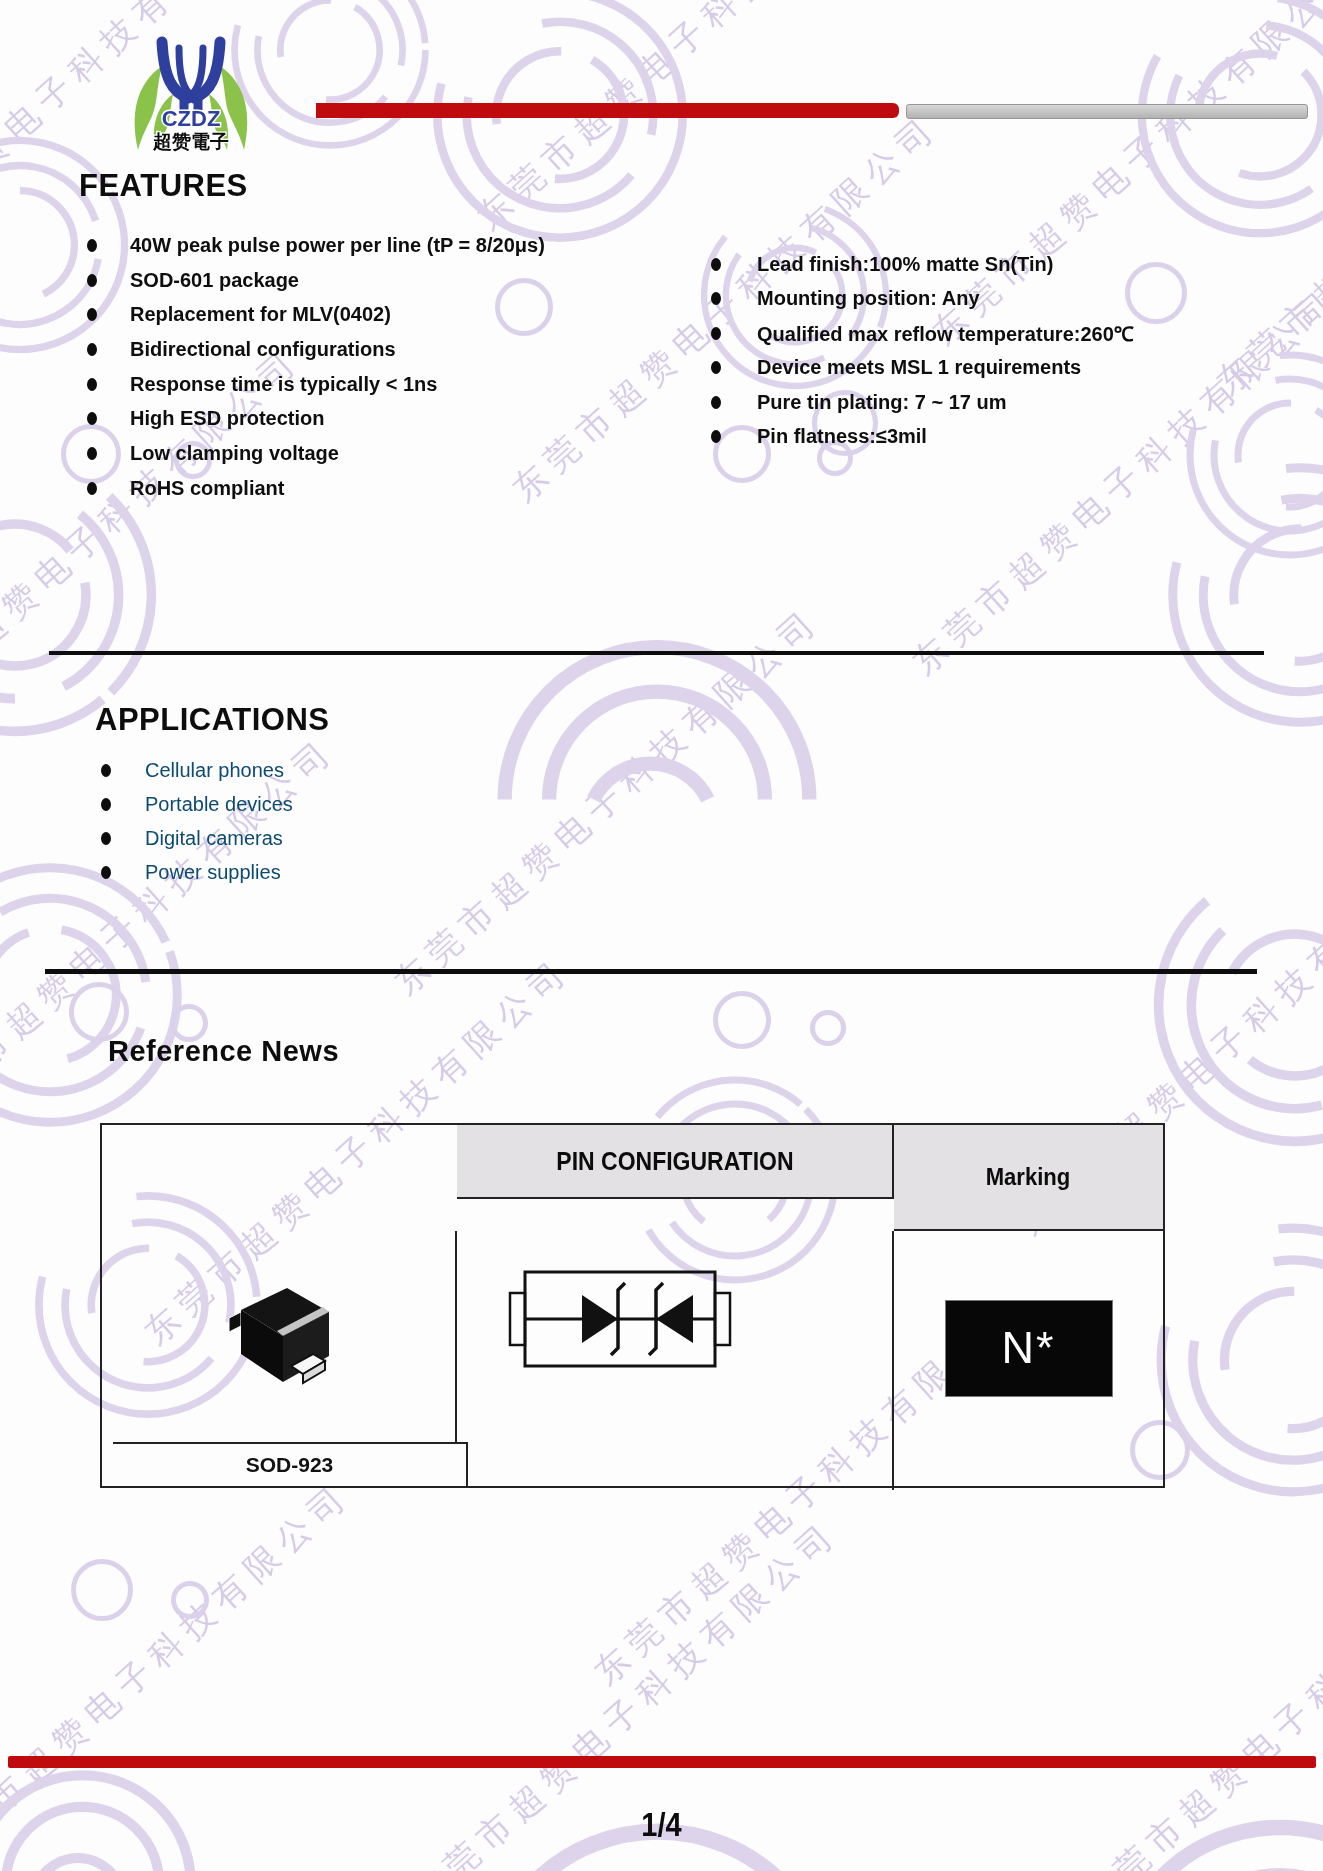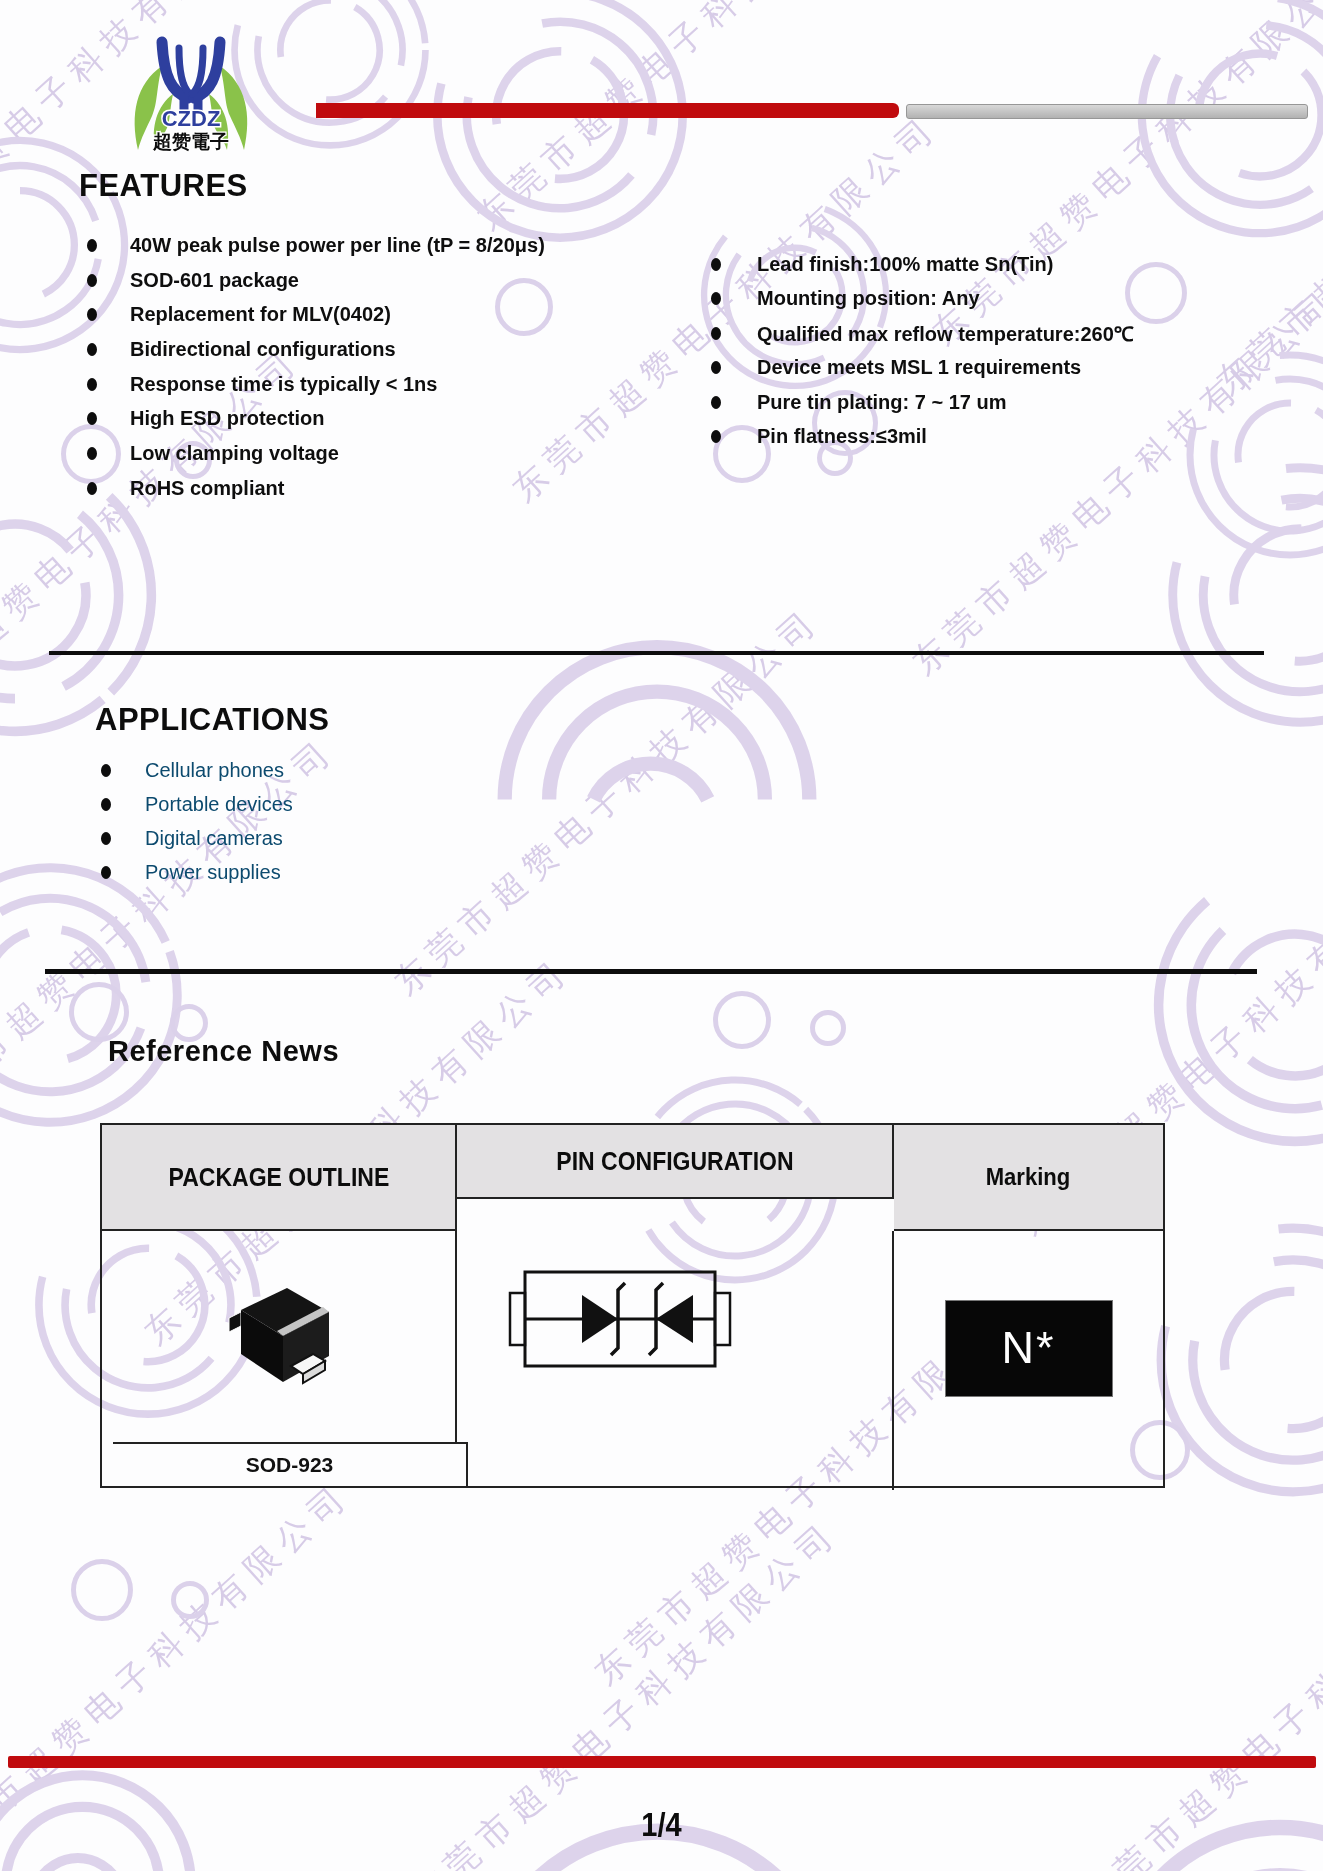--- a/index.html
+++ b/index.html
@@ -247,23 +247,20 @@
         <span class="rtxt">Power supplies</span>
       </li>
       </ul>
 
     <div class="abs hr" style="left:45px;top:969px;width:1212px;height:5px"></div>
 
     <div class="abs h1" style="left:108px;top:1035px;font-size:29px">Reference News</div>
 
     <div class="tbl">
 
-      <div class="cell th" style="left:0;top:0;width:355px;height:106px;border-right:2px solid #222;border-bottom:2px solid #222">
-        <span class="condensed">PACKAGE OUTLINE</span>
-      </div>
       <div class="cell th" style="left:355px;top:0;width:437px;height:74px;border-right:2px solid #222;border-bottom:2px solid #222">
         <span class="condensed">PIN CONFIGURATION</span>
       </div>
       <div class="cell th" style="left:792px;top:0;width:269px;height:106px;border-bottom:2px solid #222;font-size:24px">
         <span class="condensed">Marking</span>
       </div>
 
       <div class="cell" style="left:0;top:106px;width:355px;height:211px;border-right:2px solid #222">
 
         <svg width="124" height="110" viewBox="0 0 124 110">

